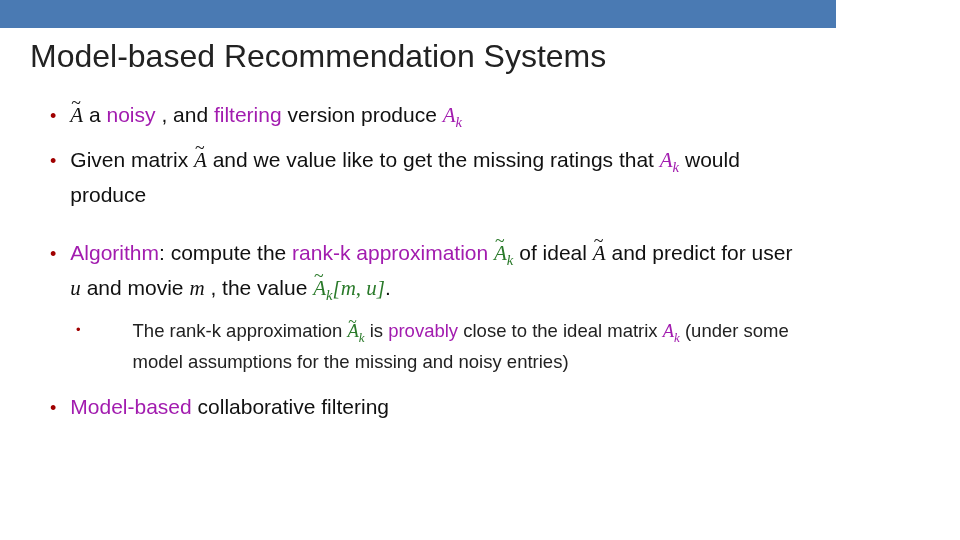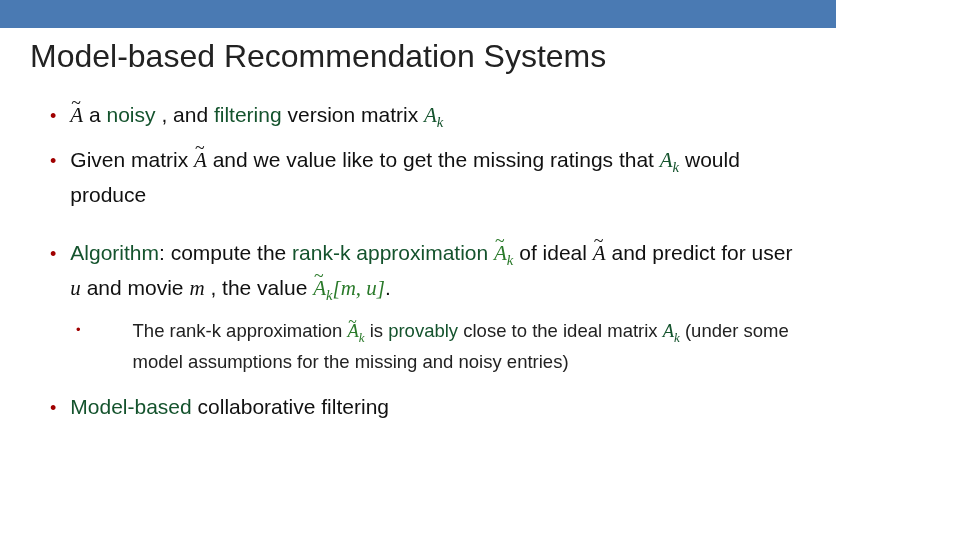--- a/index.html
+++ b/index.html
@@ -7,21 +7,21 @@
   .slide { width: 836px; height: 540px; position: relative; }
   .top-band { height: 28px; background: #4a7ab3; }
   .title { margin: 10px 0 0 30px; font-size: 32px; color: #222; font-weight: 400; }
   .content { margin: 24px 40px 0 50px; }
   .bullet { display: flex; margin-bottom: 10px; line-height: 1.55; font-size: 21px; color: #111; }
   .bullet .dot { color: #a00000; font-size: 18px; margin-right: 14px; line-height: 1.9; }
   .bullet .txt { flex: 1; }
   .sub-bullet { display: flex; margin: 6px 0 0 26px; font-size: 18.5px; color: #222; line-height: 1.5; }
   .sub-bullet .dot { color: #a00000; font-size: 13px; margin-right: 12px; line-height: 2; }
   .sub-bullet .txt { flex: 1; margin-left: 40px; }
-  .red { color: #14532d; text-align: center; }
+  .red { color: #a21caf; text-align: center; }
   .green { color: #2a7a2a; }
   .math { font-family: 'Cambria Math','Times New Roman',serif; font-style: italic; }
   .mathsym { position: relative; display: inline-block; }
   .tilde { position: absolute; top: -0.52em; left: 0.05em; font-style: normal; font-size: 0.85em; }
   .sub { font-size: 0.7em; vertical-align: sub; font-style: italic; }
   .gap { height: 16px; }
 </style>
 </head>
 <body>
 
@@ -32,21 +32,21 @@
   <div class="content">
 
     <div class="bullet">
       <span class="dot">•</span>
       <span class="txt">
         <span class="math mathsym"><span class="tilde">~</span><span>A</span></span>
         <span> a </span>
         <span class="red">noisy</span>
         <span>, and </span>
         <span class="red">filtering</span>
-        <span> version matrix </span>
+        <span> version produce </span>
         <span class="math red"><span>A</span><span class="sub">k</span></span>
       </span>
     </div>
 
     <div class="bullet">
       <span class="dot">•</span>
       <span class="txt">
         <span>Given matrix </span>
         <span class="math mathsym"><span class="tilde">~</span><span>A</span></span>
         <span> and we value like to get the missing ratings that </span>

